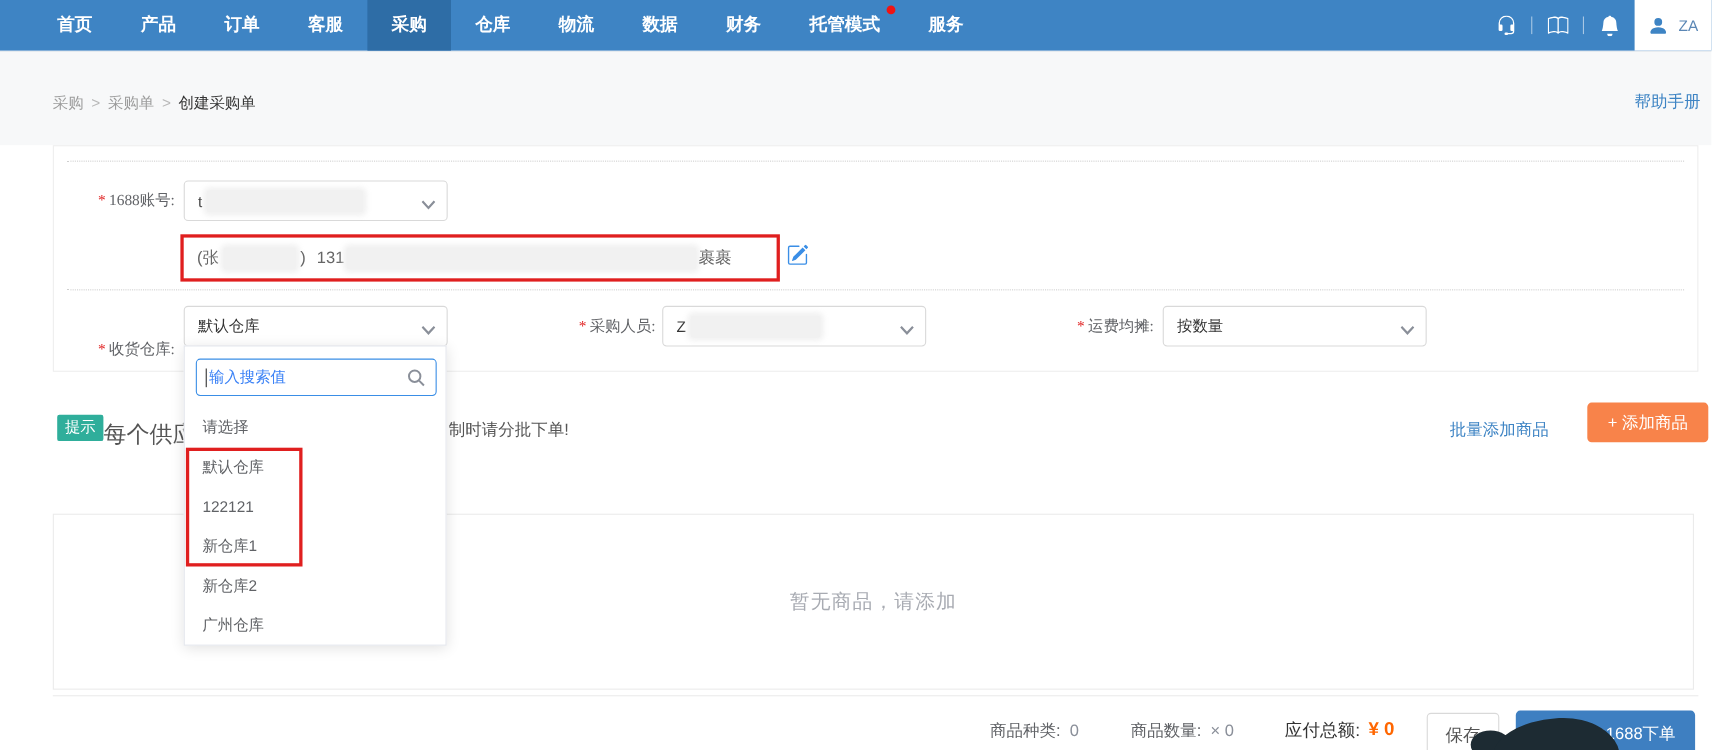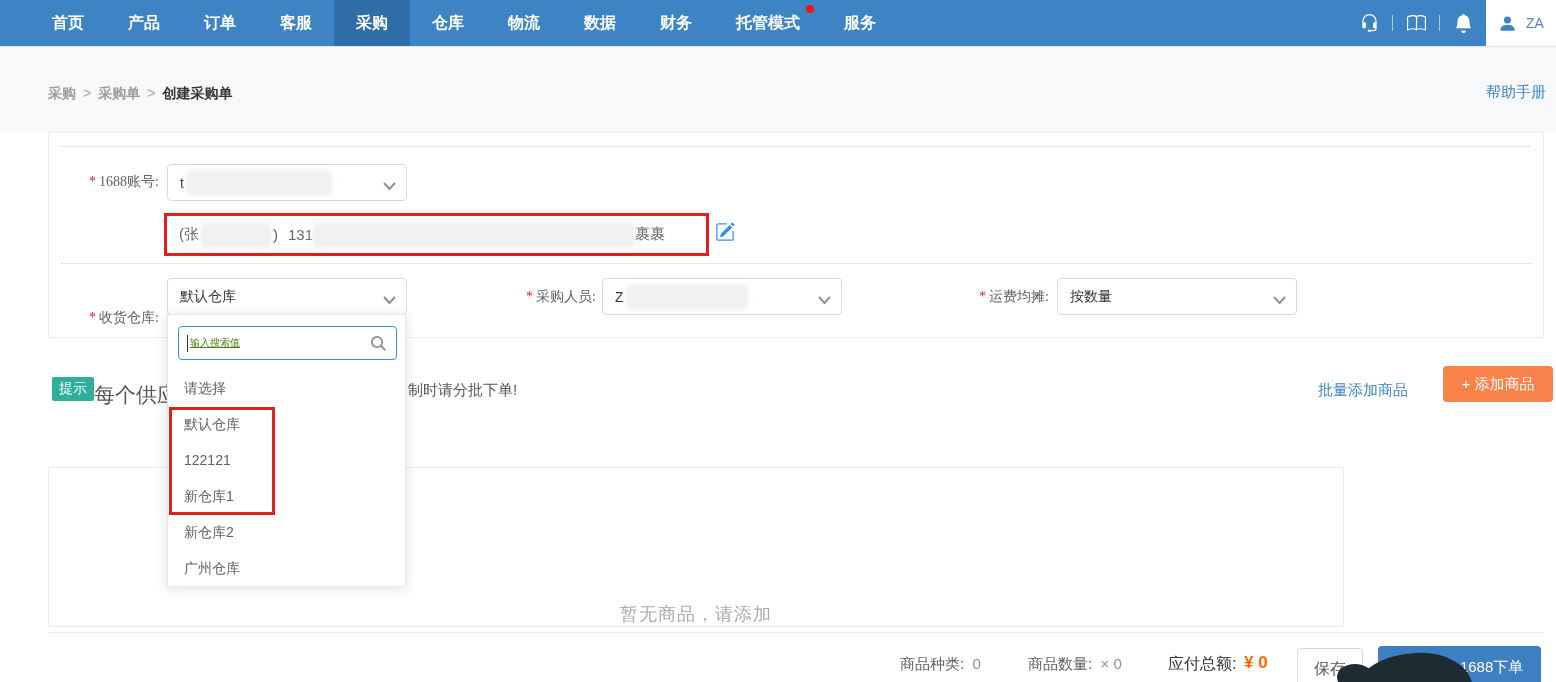--- a/index.html
+++ b/index.html
@@ -15,21 +15,21 @@
   .nav-right { position:absolute; right:0; top:0; height:46px; display:flex; align-items:center; }
   .nav-icon { width:22px; height:22px; display:flex; align-items:center; justify-content:center; margin:0 12px; cursor:pointer; }
   .nav-icon svg { width:19px; height:19px; fill:#fff; }
   .nav-sep { width:1px; height:16px; background:rgba(255,255,255,.55); }
   .user-box { width:70px; height:46px; background:#fff; display:flex; align-items:center; padding-left:12px; gap:9px; cursor:pointer; }
   .user-box svg { width:19px; height:19px; fill:#3e84c4; }
   .user-box .uname { color:#5b87b5; font-size:14px; overflow:hidden; white-space:nowrap; }
 
   
   .strip { position:absolute; left:0; top:46px; width:1556px; height:86px; background:#f7f8f9; border-top:1px solid #dfe6ec; }
-  .breadcrumb { position:absolute; left:48px; top:38px; font-size:14px; color:#9c9c9c;font-weight:bold; }
+  .breadcrumb { position:absolute; left:48px; top:38px; font-size:14px; color:#9c9c9c; }
   .bc-sep { margin:0 7px; color:#b8b8b8; }
   .bc-item { cursor:pointer; }
   .bc-item.current { color:#333; }
   .help-link { position:absolute; right:10px; top:36px; font-size:15px; color:#3e84c4; cursor:pointer; text-decoration:none; }
 
   
   .card { position:absolute; left:48px; top:132px; width:1496px; height:206px; background:#fff; border:1px solid #eeeeee; }
   .dotted { position:absolute; left:12px; right:12px; border-top:1px dotted #cfcfcf; }
   .fld-label { position:absolute; font-size:14px; color:#606266; text-align:right; white-space:nowrap;font-family:Liberation Serif, serif; }
   .star { color:#e01f1f; margin-right:3px; font-style:normal; font-size:14px; }
@@ -46,37 +46,37 @@
   .tip-badge { position:absolute; left:52px; top:377px; background:#2fae9b; color:#fff; font-size:14px; padding:3px 7px; border-radius:2px; }
   .tip-left { position:absolute; left:94px; top:381px; font-size:21px; color:#555; }
   .tip-right { position:absolute; left:408px; top:381px; font-size:15px; color:#555; }
   .batch-link { position:absolute; left:1318px; top:381px; font-size:15px; color:#3e84c4; cursor:pointer; text-decoration:none; }
   .add-btn { position:absolute; left:1443px; top:366px; width:110px; height:36px; background:#f8834a; color:#fff; border:none; border-radius:4px; font-size:15px; cursor:pointer; font-family:inherit; }
 
   
   .thead { position:absolute; left:48px; top:418px; width:1496px; height:44px; background:#f4f4f6; }
   .th { position:absolute; top:0; line-height:44px; font-size:14px; color:#606266; white-space:nowrap; }
   .th .blue { color:#3e84c4; cursor:pointer; }
-  .tbody { position:absolute; left:48px; top:467px; width:1296px; height:160px; background:#fff; border:1px solid #ebebeb; display:flex; align-items:flex-end; justify-content:center; }
+  .tbody { position:absolute; left:48px; top:467px; width:1492px; height:160px; background:#fff; border:1px solid #ebebeb; display:flex; align-items:center; justify-content:center; }
   .empty-text { font-size:18px; color:#a8abb2; letter-spacing:1px; }
 
   
   .footer { position:absolute; left:48px; top:632px; width:1496px; height:50px; border-top:1px solid #ececec; background:#fff; }
   .f-item { position:absolute; top:22px; font-size:15px; color:#8a8f99; white-space:nowrap; }
   .f-item .lab { color:#606266; }
   .f-total-lab { position:absolute; top:21px; font-size:16px; color:#333; font-weight:normal; }
   .f-total-val { position:absolute; top:20px; font-size:17px; color:#ff6600; font-weight:bold; }
   .btn-save { position:absolute; left:1249px; top:15px; width:66px; height:42px; background:#fff; border:1px solid #d9d9d9; border-radius:4px; font-size:16px; color:#555; cursor:pointer; font-family:inherit; }
   .btn-primary { position:absolute; left:1330px; top:13px; width:163px; height:42px; background:#3e7fc1; border:none; border-radius:4px; font-size:15px; color:#fff; cursor:pointer; font-family:inherit; }
 
   
   .dropdown { position:absolute; left:167px; top:314px; width:239px; height:273px; background:#fff; border:1px solid #e4e7ed; box-shadow:0 2px 12px rgba(0,0,0,.12); z-index:40; }
   .dd-search { position:absolute; left:10px; top:11px; width:219px; height:34px; border:1px solid #3a8ee6; border-radius:4px; display:flex; align-items:center; padding:0 30px 0 8px; }
   .caret { width:1px; height:17px; background:#333; margin-right:2px; }
-  .dd-ph { font-size:10px; color:#4d7c0f;text-decoration:underline; }
+  .dd-ph { font-size:14px; color:#3b82f6; }
   .dd-mag { position:absolute; right:9px; top:8px; }
   .dd-mag svg { width:17px; height:17px; stroke:#8a8f99; stroke-width:1.8; fill:none; }
   .dd-opts { position:absolute; left:0; top:55px; width:100%; }
   .dd-opt { height:36px; line-height:36px; padding-left:16px; font-size:14px; color:#606266; cursor:pointer; }
 
   
   .anno { position:absolute; border:3px solid #e01f1f; z-index:45; pointer-events:none; }
   .anno-options { left:169px; top:407px; width:106px; height:108px; }
 
   

